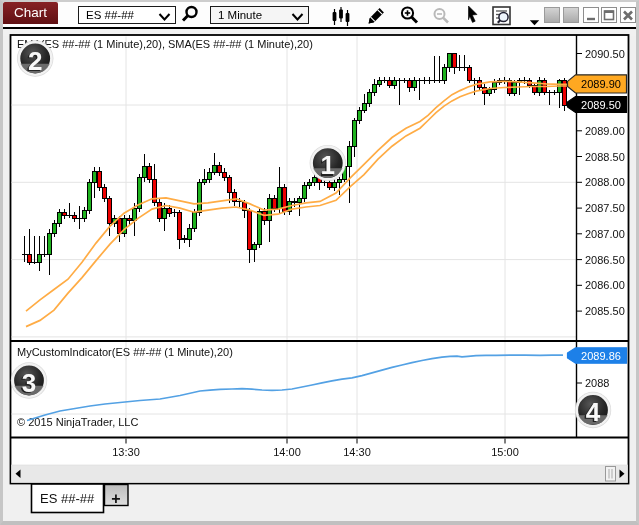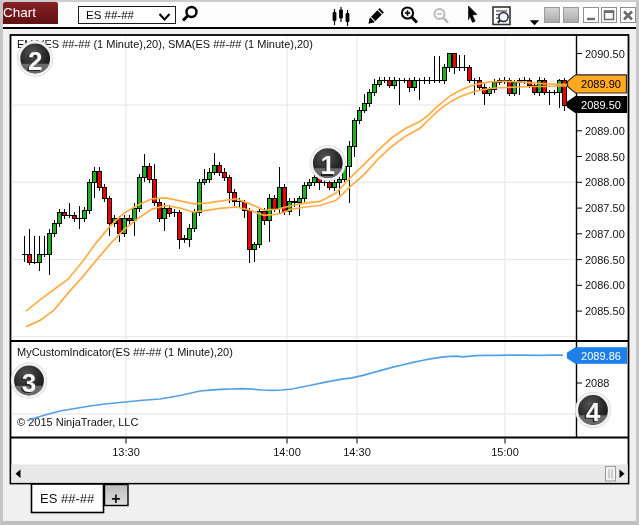--- a/index.html
+++ b/index.html
@@ -1,19 +1,19 @@
 <!DOCTYPE html>
 <html><head><meta charset="utf-8"><style>
 * { margin:0; padding:0; box-sizing:border-box; }
 html,body { width:639px; height:525px; font-family:"Liberation Sans", sans-serif; }
 #win { position:relative; width:639px; height:525px; background:#f0f0f0; overflow:hidden;
   border-left:3px solid #c6c6c6; border-right:3px solid #c6c6c6; border-top:2px solid #cdcdcd; border-bottom:4px solid #c0c0c0; }
 #titlebar { position:absolute; left:0; top:0; width:633px; height:25.2px; background:#fdfdfd; }
 #charttab { position:absolute; left:0; top:0; width:55px; height:22px; background:linear-gradient(#872225,#601013);
-  color:#fff; font-size:13.5px; line-height:22px; border-radius:2px 2px 0 0; }
+  color:#fff; font-size:13.5px; text-align:center; line-height:22px; border-radius:2px 2px 0 0; }
 .dd { position:absolute; top:3.5px; height:18px; border:1.5px solid #1a1a1a; background:#fff; font-size:11.5px; color:#000; }
 .dd .lbl { position:absolute; left:7px; top:2px; }
 .dd .ch { position:absolute; right:4px; top:4px; }
 #blackline { position:absolute; left:0; top:25.2px; width:636px; height:1.7px; background:#000; }
 #gap { position:absolute; left:0; top:26.9px; width:633px; height:7.6px; background:#f1f1f1; }
 .ticon { position:absolute; top:2px; }
 .winbtn { position:absolute; top:5px; width:16px; height:15.5px; border:1px solid #8e8e8e; background:#fff; }
 .linksq { position:absolute; top:5px; width:16px; height:15.5px; border:1px solid #9a9a9a; background:linear-gradient(#d3d3d3,#ababab); }
 svg text { fill:#111; }
 .t11 { font-size:11px; }
@@ -30,20 +30,26 @@
  <div class="dd" style="left:75px; width:98px;">
       <span class="lbl">ES ##-##</span>
       <span class="ch"><svg width="13" height="8" viewBox="0 0 13 8">
           <path d="M1.5 1 L6.5 6.5 L11.5 1" fill="none" stroke="#000" stroke-width="2"></path>
         </svg></span>
     </div>
  <div class="ticon" style="left:178px; top:3px;"><svg width="18" height="19" viewBox="0 0 18 19">
         <circle cx="10.5" cy="7" r="5" fill="none" stroke="#000" stroke-width="2.4"></circle>
         <line x1="6.7" y1="10.8" x2="2" y2="15.5" stroke="#000" stroke-width="3"></line>
       </svg></div>
+ <div class="dd" style="left:207px; width:99px; background:#f5f5f5;">
+      <span class="lbl">1 Minute</span>
+      <span class="ch"><svg width="13" height="8" viewBox="0 0 13 8">
+          <path d="M1.5 1 L6.5 6.5 L11.5 1" fill="none" stroke="#000" stroke-width="2"></path>
+        </svg></span>
+    </div>
  <div class="ticon" style="left:327px; top:3px;"><svg width="22" height="22" viewBox="0 0 22 22">
         <g stroke="#000" stroke-width="1.2">
           <line x1="4.5" y1="4" x2="4.5" y2="20"></line>
           <line x1="11" y1="2" x2="11" y2="17"></line>
           <line x1="17.5" y1="5" x2="17.5" y2="21"></line>
         </g>
         <g fill="#000">
           <rect x="2.6" y="7" width="3.8" height="9" rx="1"></rect>
           <rect x="9.1" y="4.5" width="3.8" height="9" rx="1"></rect>
           <rect x="15.6" y="8" width="3.8" height="9" rx="1"></rect>

